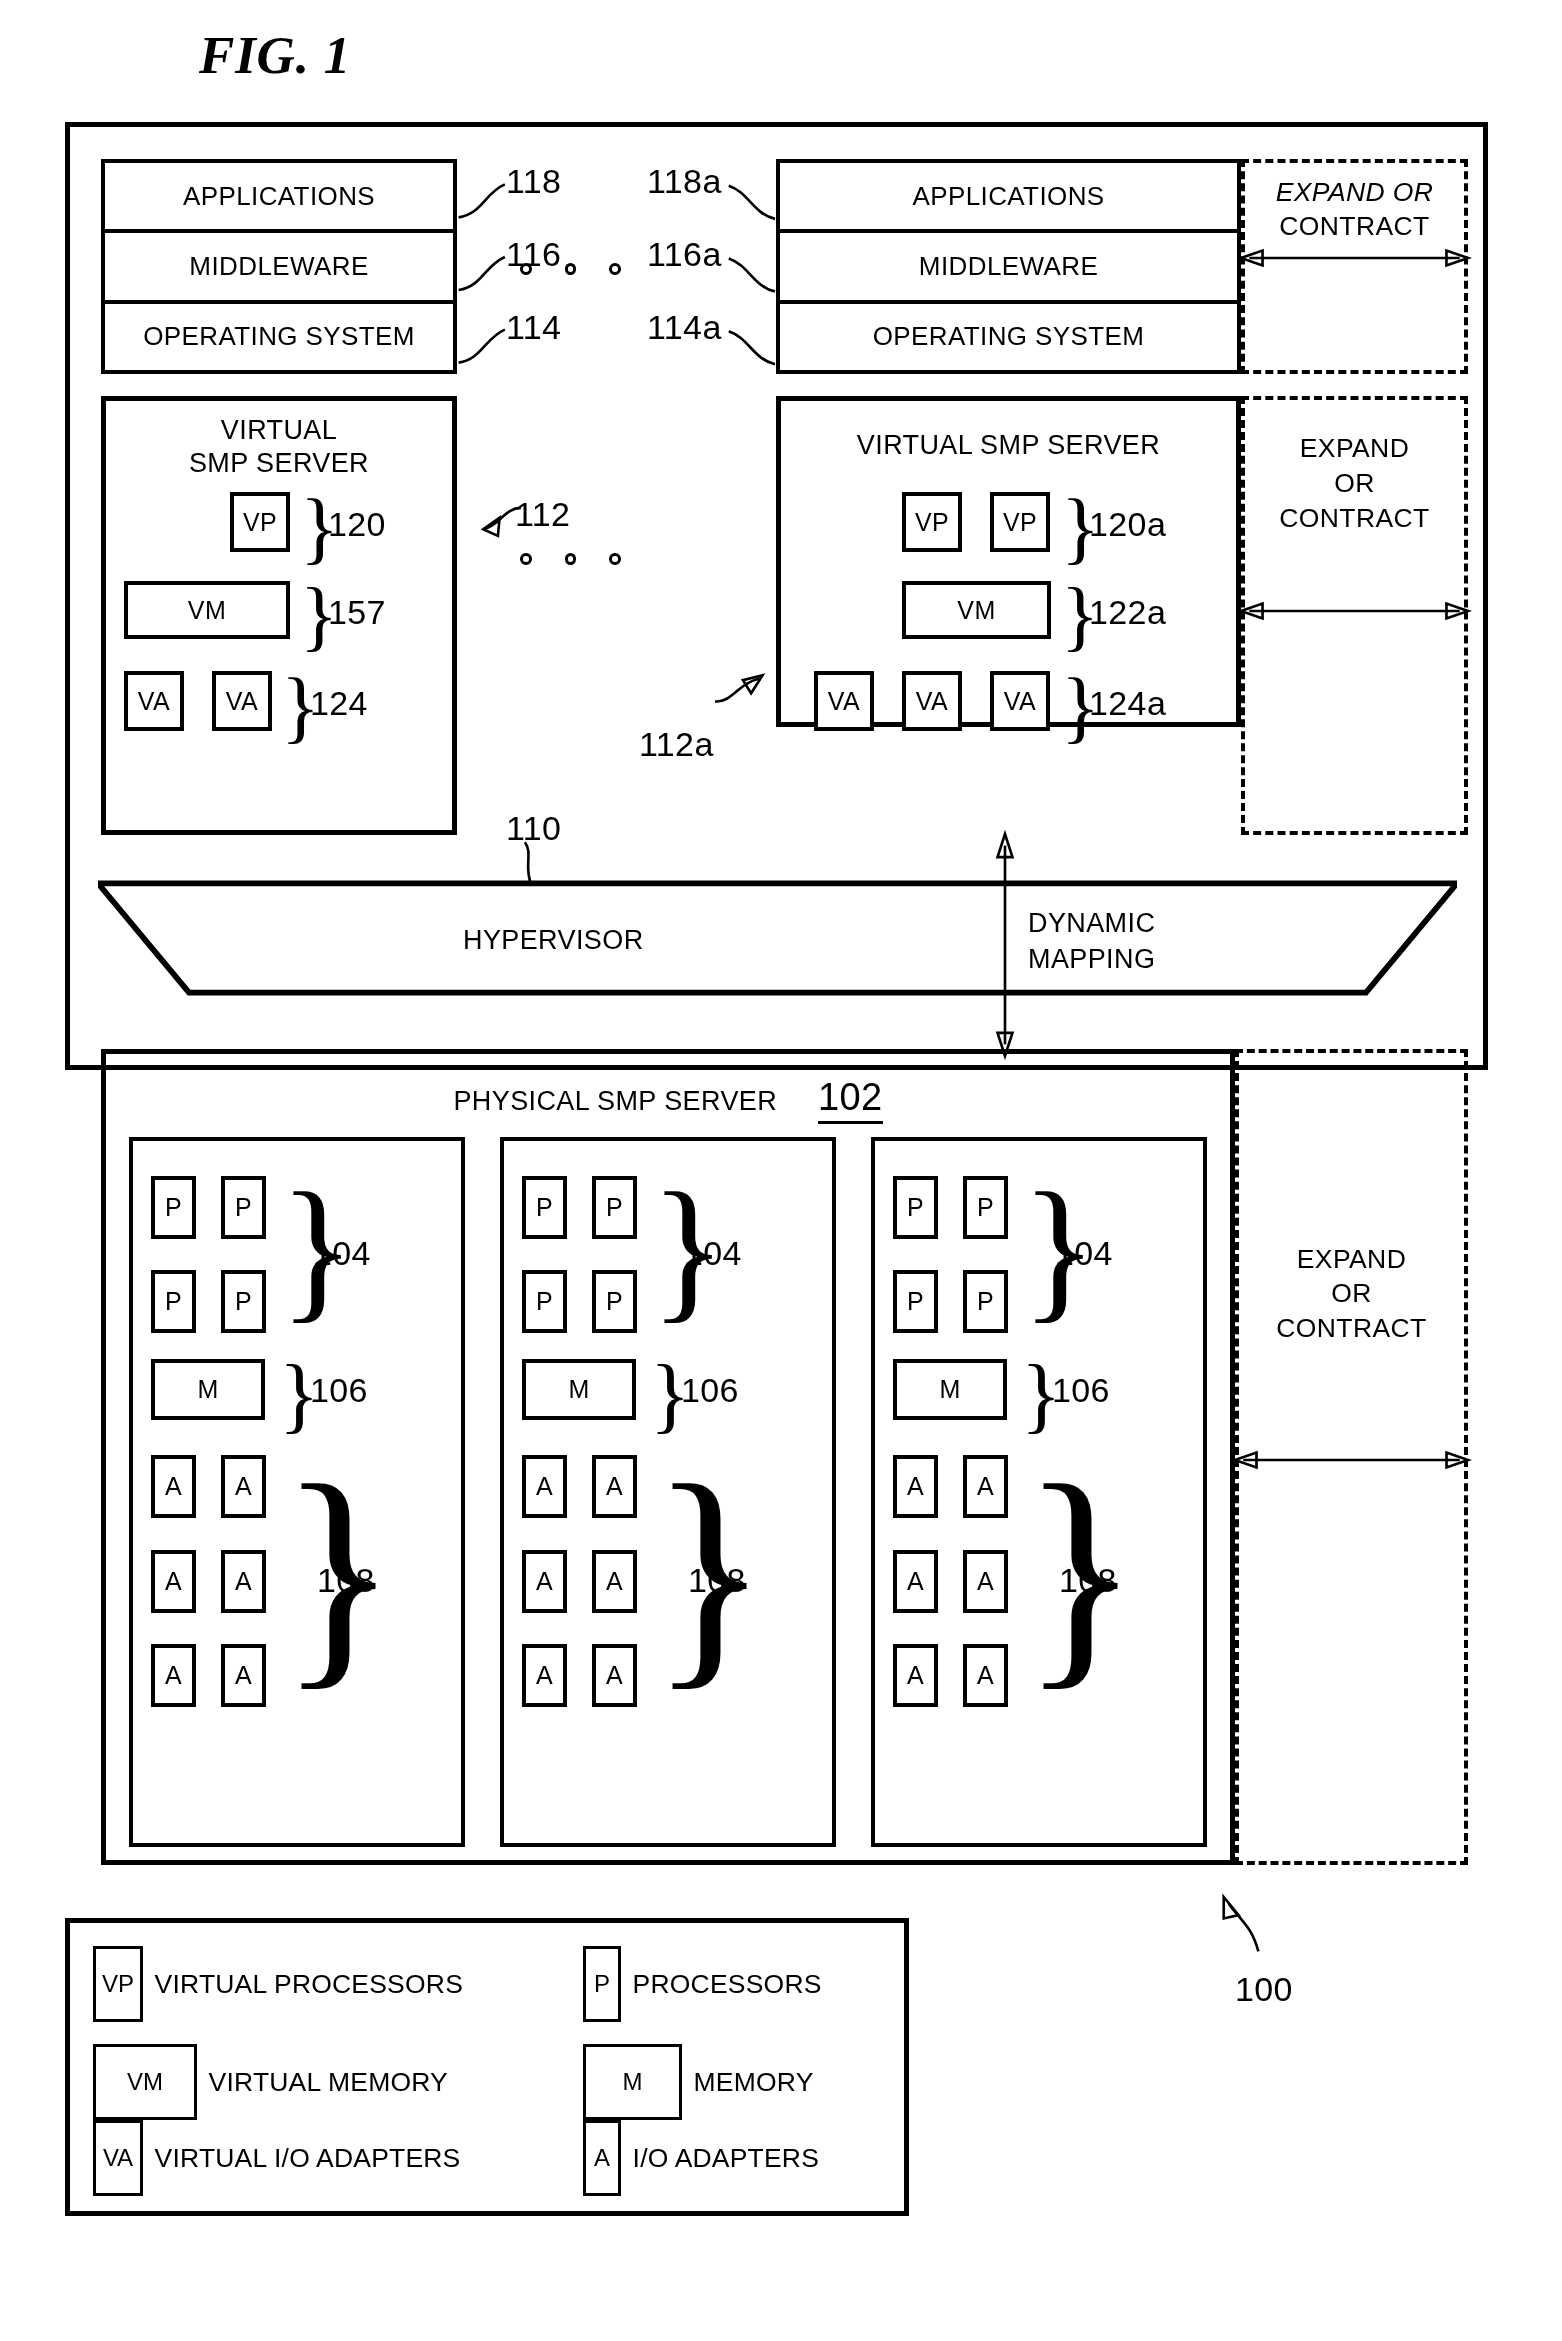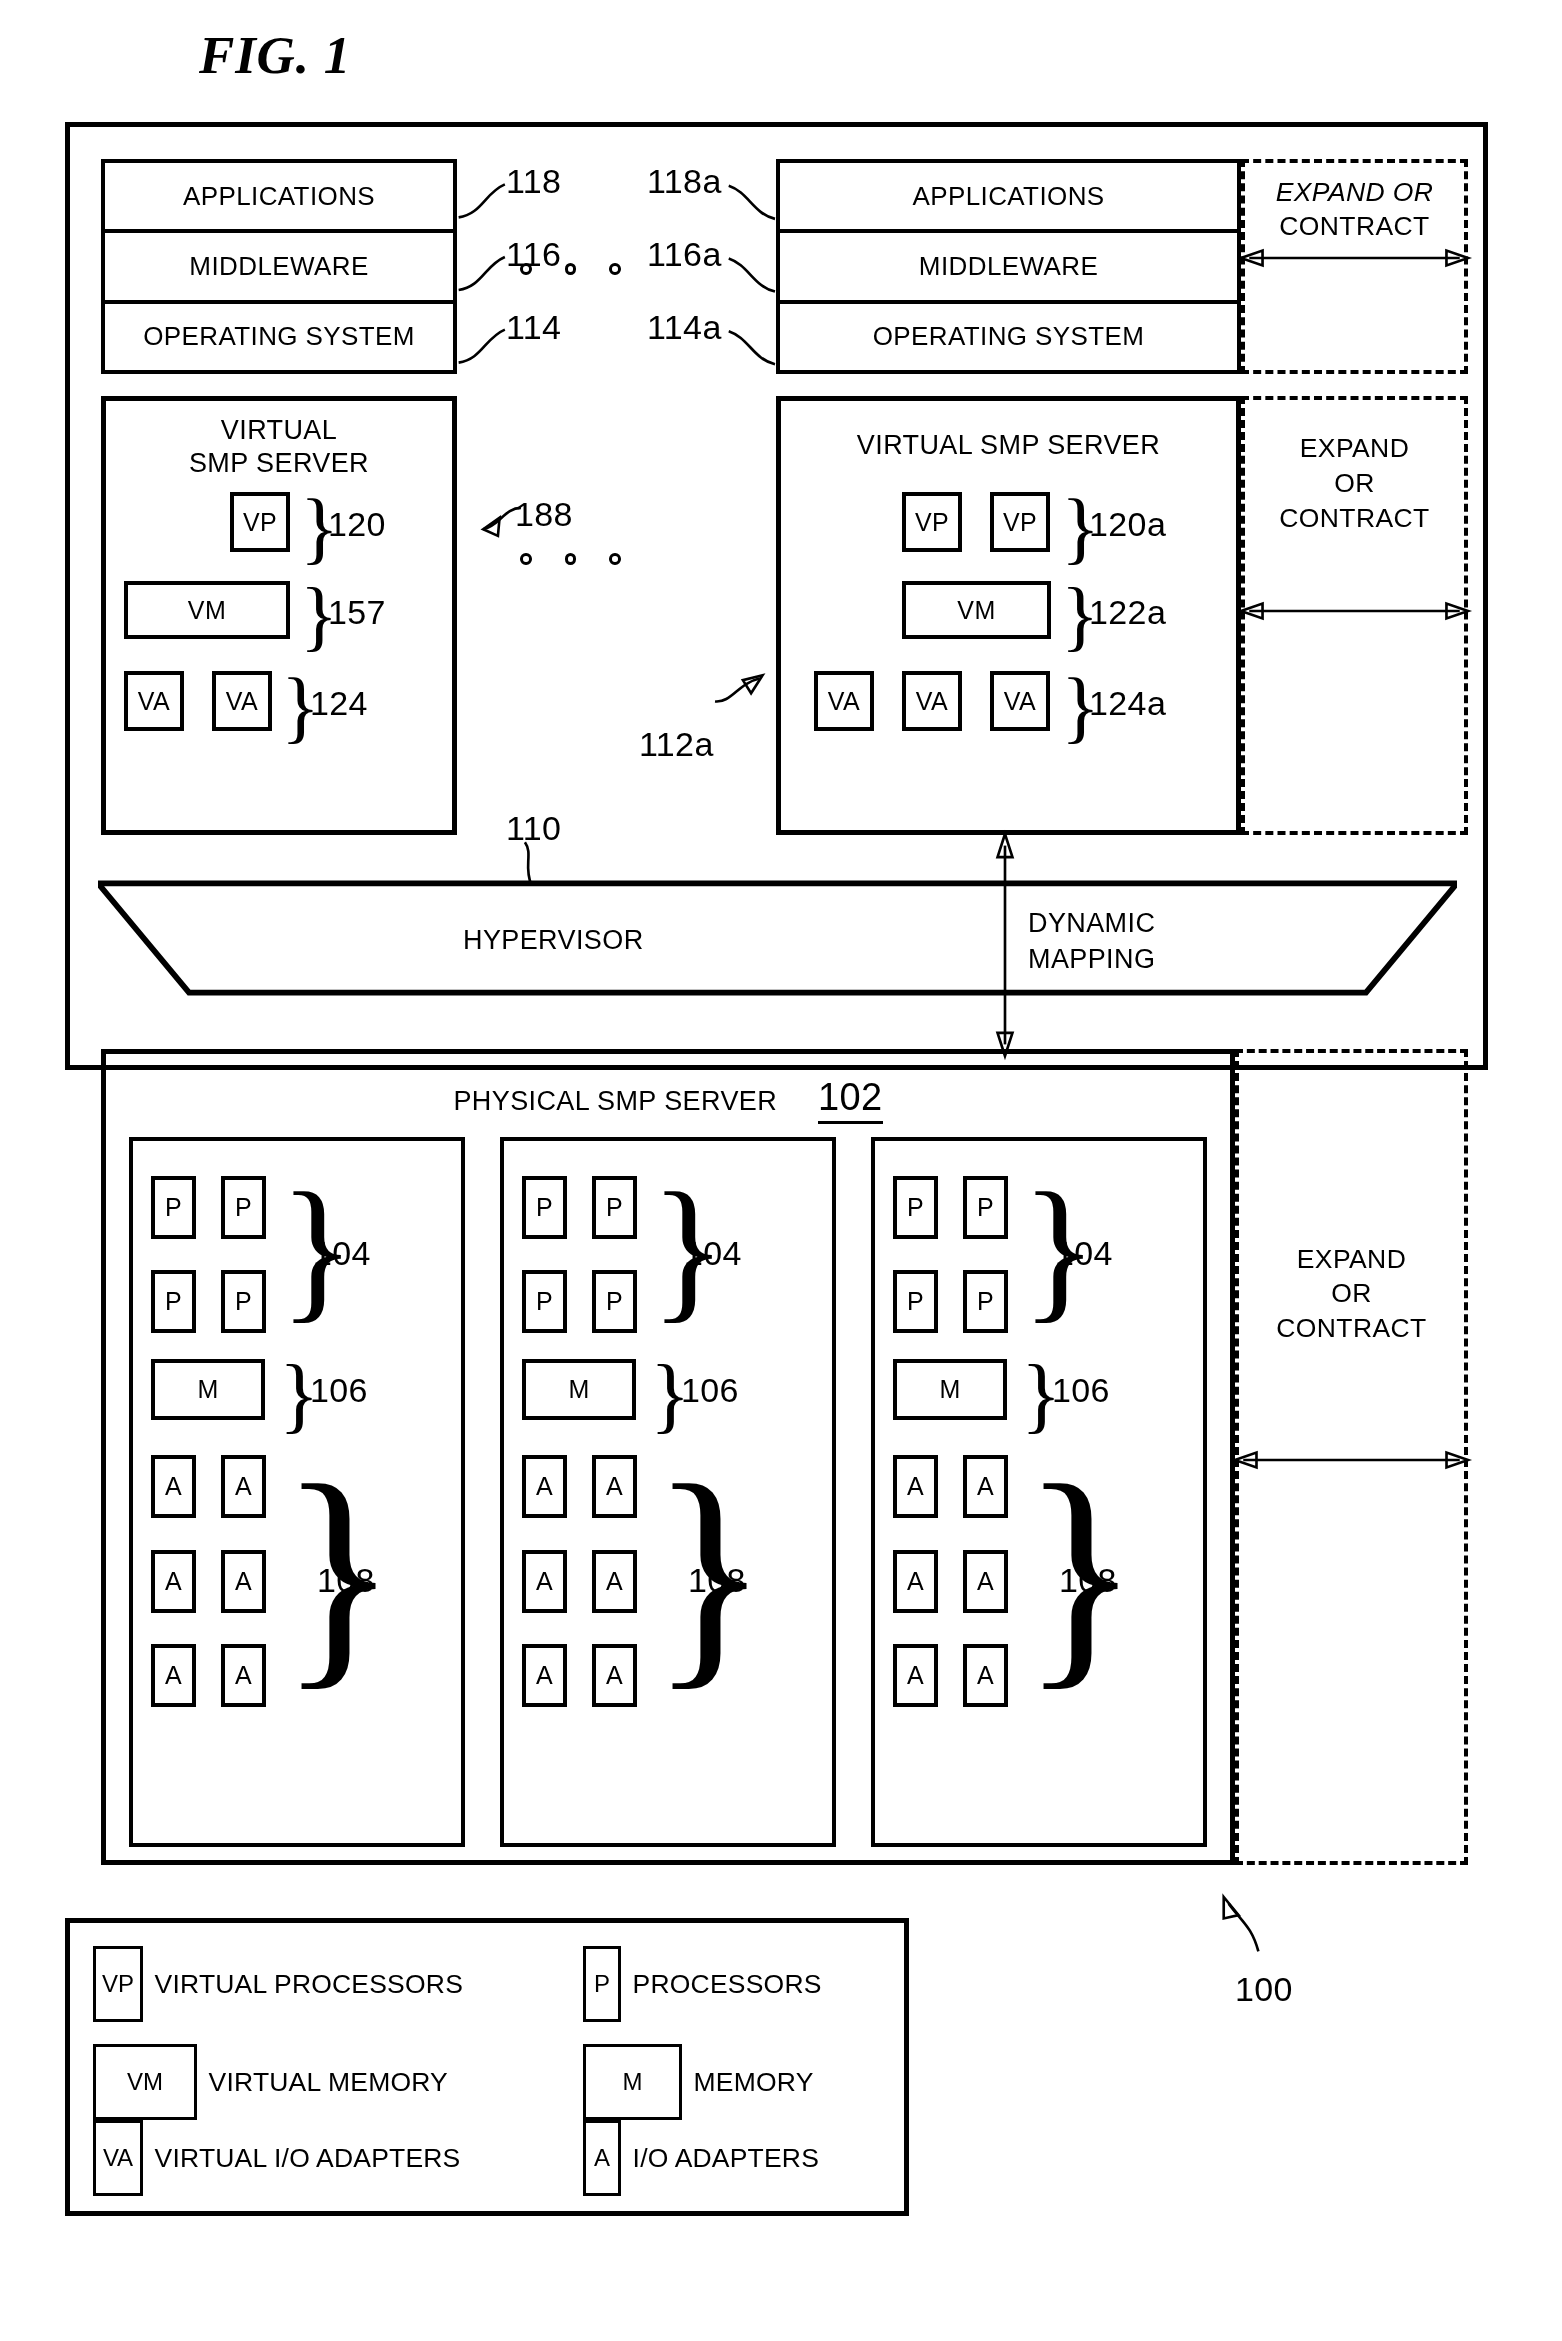--- a/index.html
+++ b/index.html
@@ -39,21 +39,21 @@
   .ref-u{font-size:38px;letter-spacing:0.4px;white-space:nowrap;
     border-bottom:3.3px solid #000;padding-bottom:3px;}
 
   
   svg.lead{position:absolute;overflow:visible;pointer-events:none;}
   svg.lead path,svg.lead line{fill:none;stroke:#000;stroke-width:3.2;}
 
   
   .vsrv{border:5px solid #000;box-sizing:border-box;position:absolute;}
   .vsrv-left{left:101px;top:396px;width:356px;height:439px;}
-  .vsrv-right{left:776px;top:396px;width:465px;height:439px;}
+  .vsrv-right{left:776px;top:396px;width:465px;height:331px;}
   .vsrv-title{
     position:absolute;left:0;right:0;text-align:center;
     font-size:27px;line-height:33px;letter-spacing:0.4px;
   }
   .chip{
     border:4.1px solid #000;box-sizing:border-box;position:absolute;
     display:flex;align-items:center;justify-content:center;
     font-size:25px;letter-spacing:0.4px;background:#fff;
   }
   
@@ -179,21 +179,21 @@
   <div class="chip" style="left:18px;top:180px;width:166px;height:58px;">VM</div>
   <div class="brace" style="left:194px;top:175px;font-size:79px;">}</div>
   <div class="abs ref" style="left:222px;top:192px;">157</div>
 
   <div class="chip" style="left:18px;top:270px;width:60px;height:60px;">VA</div>
   <div class="chip" style="left:106px;top:270px;width:60px;height:60px;">VA</div>
   <div class="brace" style="left:175px;top:265px;font-size:81px;">}</div>
   <div class="abs ref" style="left:204px;top:283px;">124</div>
 </div>
 
-<div class="abs ref" style="left:515px;top:495px;">188</div>
+<div class="abs ref" style="left:515px;top:495px;">112</div>
 <svg class="lead" style="left:463px;top:503px;width:60px;height:46px;" viewBox="0 0 72 56" width="60" height="46">
   <path d="M70,6 C50,6 44,28 24,32"></path>
   <path d="M24,32 L44,18 L42,40 Z" fill="#000" stroke="none"></path>
 </svg>
 
 <div class="abs dots" style="left:520px;top:553px;">
   <i></i>
     <i></i>
     <i></i>
 </div>

